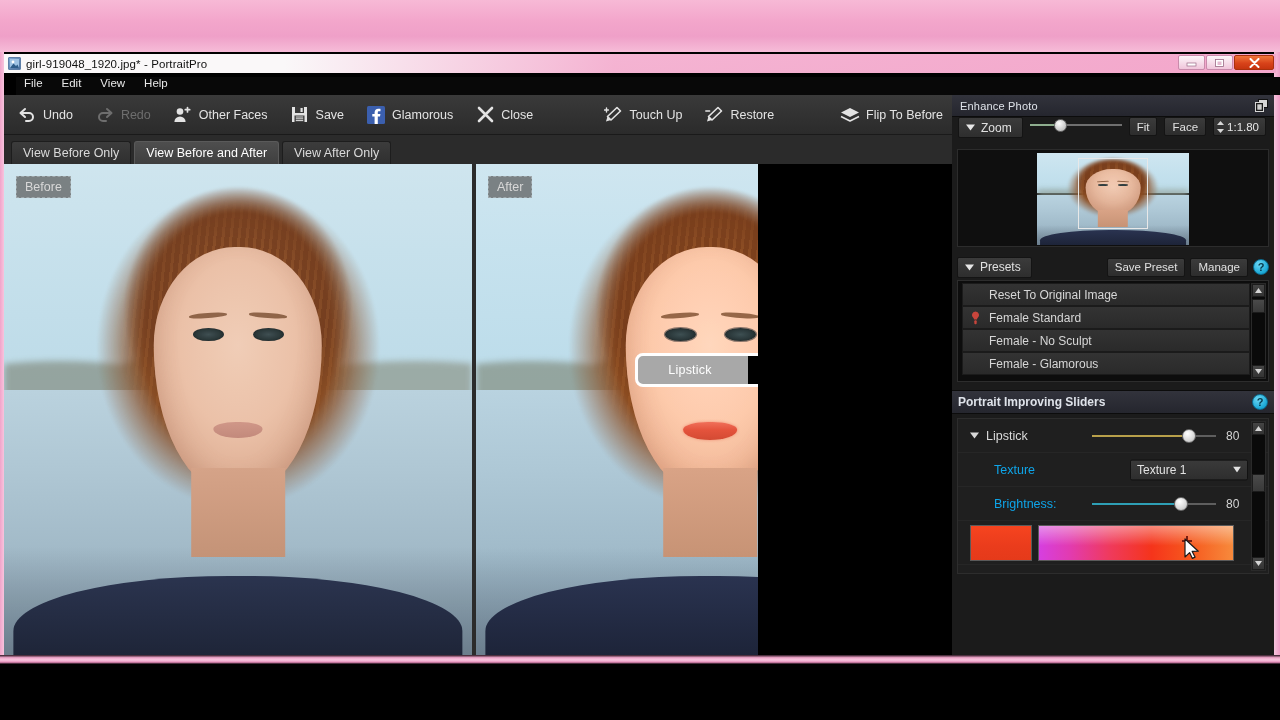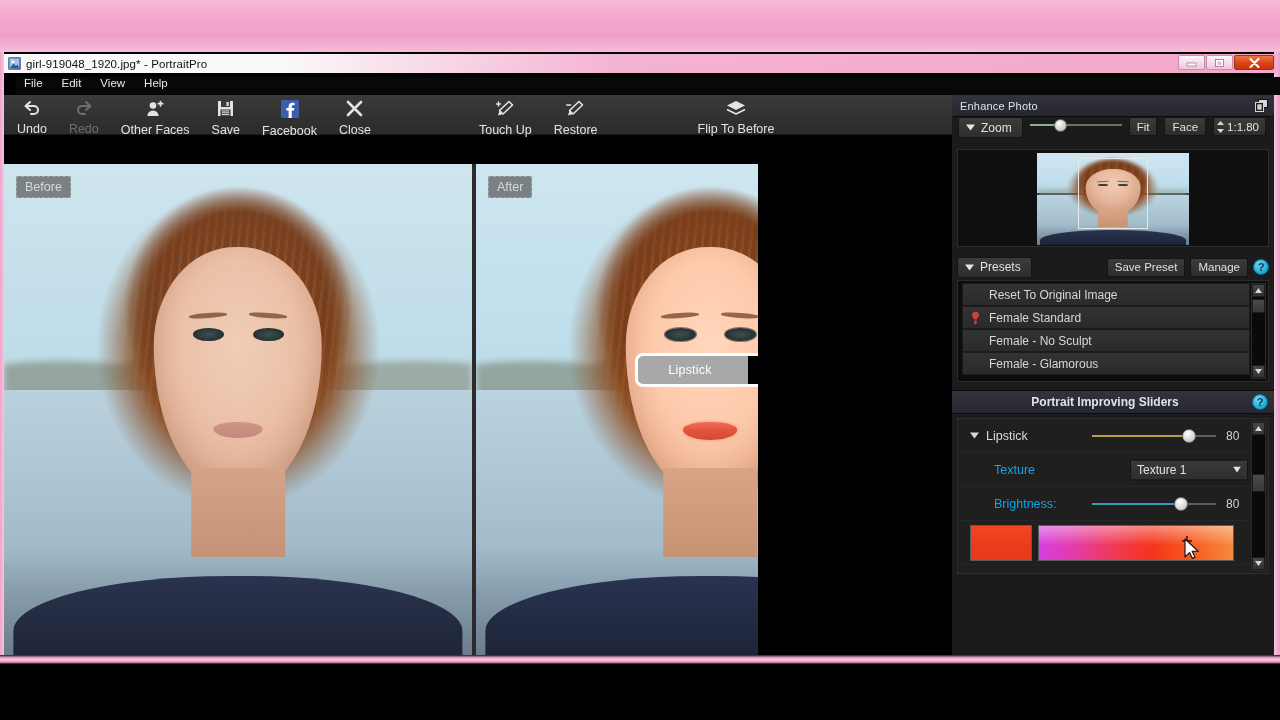--- a/index.html
+++ b/index.html
@@ -89,21 +89,20 @@
     position: absolute; left: 4px; top: 95px; width: 948px; height: 40px;
     background: linear-gradient(180deg,#3a3a3a 0%, #323232 50%, #2b2b2b 100%);
     border-bottom: 1px solid #1a1a1a;
     display: flex; align-items: center;
   }
   .tb-btn {
     display: flex; align-items: center; gap: 6px;
     height: 30px; padding: 0 9px; margin-left: 4px;
     color: #e3e3e3; font-size: 12.5px; border-radius: 2px; cursor: default;
     white-space: nowrap;
-    flex-direction: column;
   }
   .tb-btn.disabled { color: #6e6e6e; }
   .tb-btn .ticon { display: flex; align-items: center; justify-content: center; width: 20px; height: 20px; }
   .tb-spacer { width: 86px; }
   .tb-spacer2 { width: 78px; }
 
   
   .tabsbar {
     position: absolute; left: 4px; top: 135px; width: 948px; height: 29px;
     background: #2b2b2b;
@@ -398,21 +397,21 @@
     position: absolute; left: 0; top: 15px;
     width: 13px; height: 14px;
     background: linear-gradient(180deg,#4a4a4a,#393939);
     border: 1px solid #1c1c1c;
   }
 
   .sliders-header {
     margin-top: 8px; height: 24px;
     background: linear-gradient(180deg,#32333c,#25262e);
     border-top: 1px solid #0c0c0c; border-bottom: 1px solid #0c0c0c;
-    display: flex; align-items: center; padding: 0 6px; text-align: center;
+    display: flex; align-items: center; padding: 0 6px;
   }
   .sliders-header .sh-title {
     font-size: 12px; font-weight: bold; color: #dfe3ea; flex: 1;
   }
 
   .slider-body {
     margin: 4px 5px 0 5px;
     background: #1f1f1f; border: 1px solid #2d2d2d;
     position: relative; height: 156px; overflow: hidden;
   }
@@ -578,21 +577,21 @@
       <span>Save</span>
     </div>
 
     <div class="tb-btn">
       <span class="ticon">
         <svg width="18" height="18" viewBox="0 0 18 18">
             <rect x="0" y="0" width="18" height="18" rx="1.5" fill="#3b5fae"></rect>
             <path d="M10.8 18 V10.6 H13 L13.4 8 H10.8 V6.5 c0-.75.2-1.25 1.3-1.25 H13.5 V2.9 c-.3-.04-1.2-.13-2.2-.13-2.2 0-3.7 1.34-3.7 3.8 V8 H5.3 v2.6 h2.3 V18 Z" fill="#fff"></path>
           </svg>
       </span>
-      <span>Facebook</span>
+      <span>Glamorous</span>
     </div>
 
     <div class="tb-btn">
       <span class="ticon">
         <svg width="17" height="17" viewBox="0 0 17 17">
             <path d="M2 2 L15 15 M15 2 L2 15" stroke="#e3e3e3" stroke-width="2.6" stroke-linecap="round"></path>
           </svg>
       </span>
       <span>Close</span>
     </div>
@@ -627,20 +626,25 @@
       <span class="ticon">
         <svg width="20" height="16" viewBox="0 0 20 16">
             <path d="M10 1 L19 5.5 L10 10 L1 5.5 Z" fill="#e3e3e3"></path>
             <path d="M1 9.5 L10 14 L19 9.5" fill="none" stroke="#e3e3e3" stroke-width="1.7" stroke-linejoin="round"></path>
           </svg>
       </span>
       <span>Flip To Before</span>
     </div>
   </div>
 
+  <div class="tabsbar">
+    <div class="tab">View Before Only</div>
+    <div class="tab active">View Before and After</div>
+    <div class="tab">View After Only</div>
+  </div>
 
   <div class="canvas">
 
     <div class="photo before">
       <div class="scene">
         <div class="sky"></div>
           <div class="hills"></div>
         <div class="water"></div>
           <div class="water2"></div>
         <div class="hair"></div>

